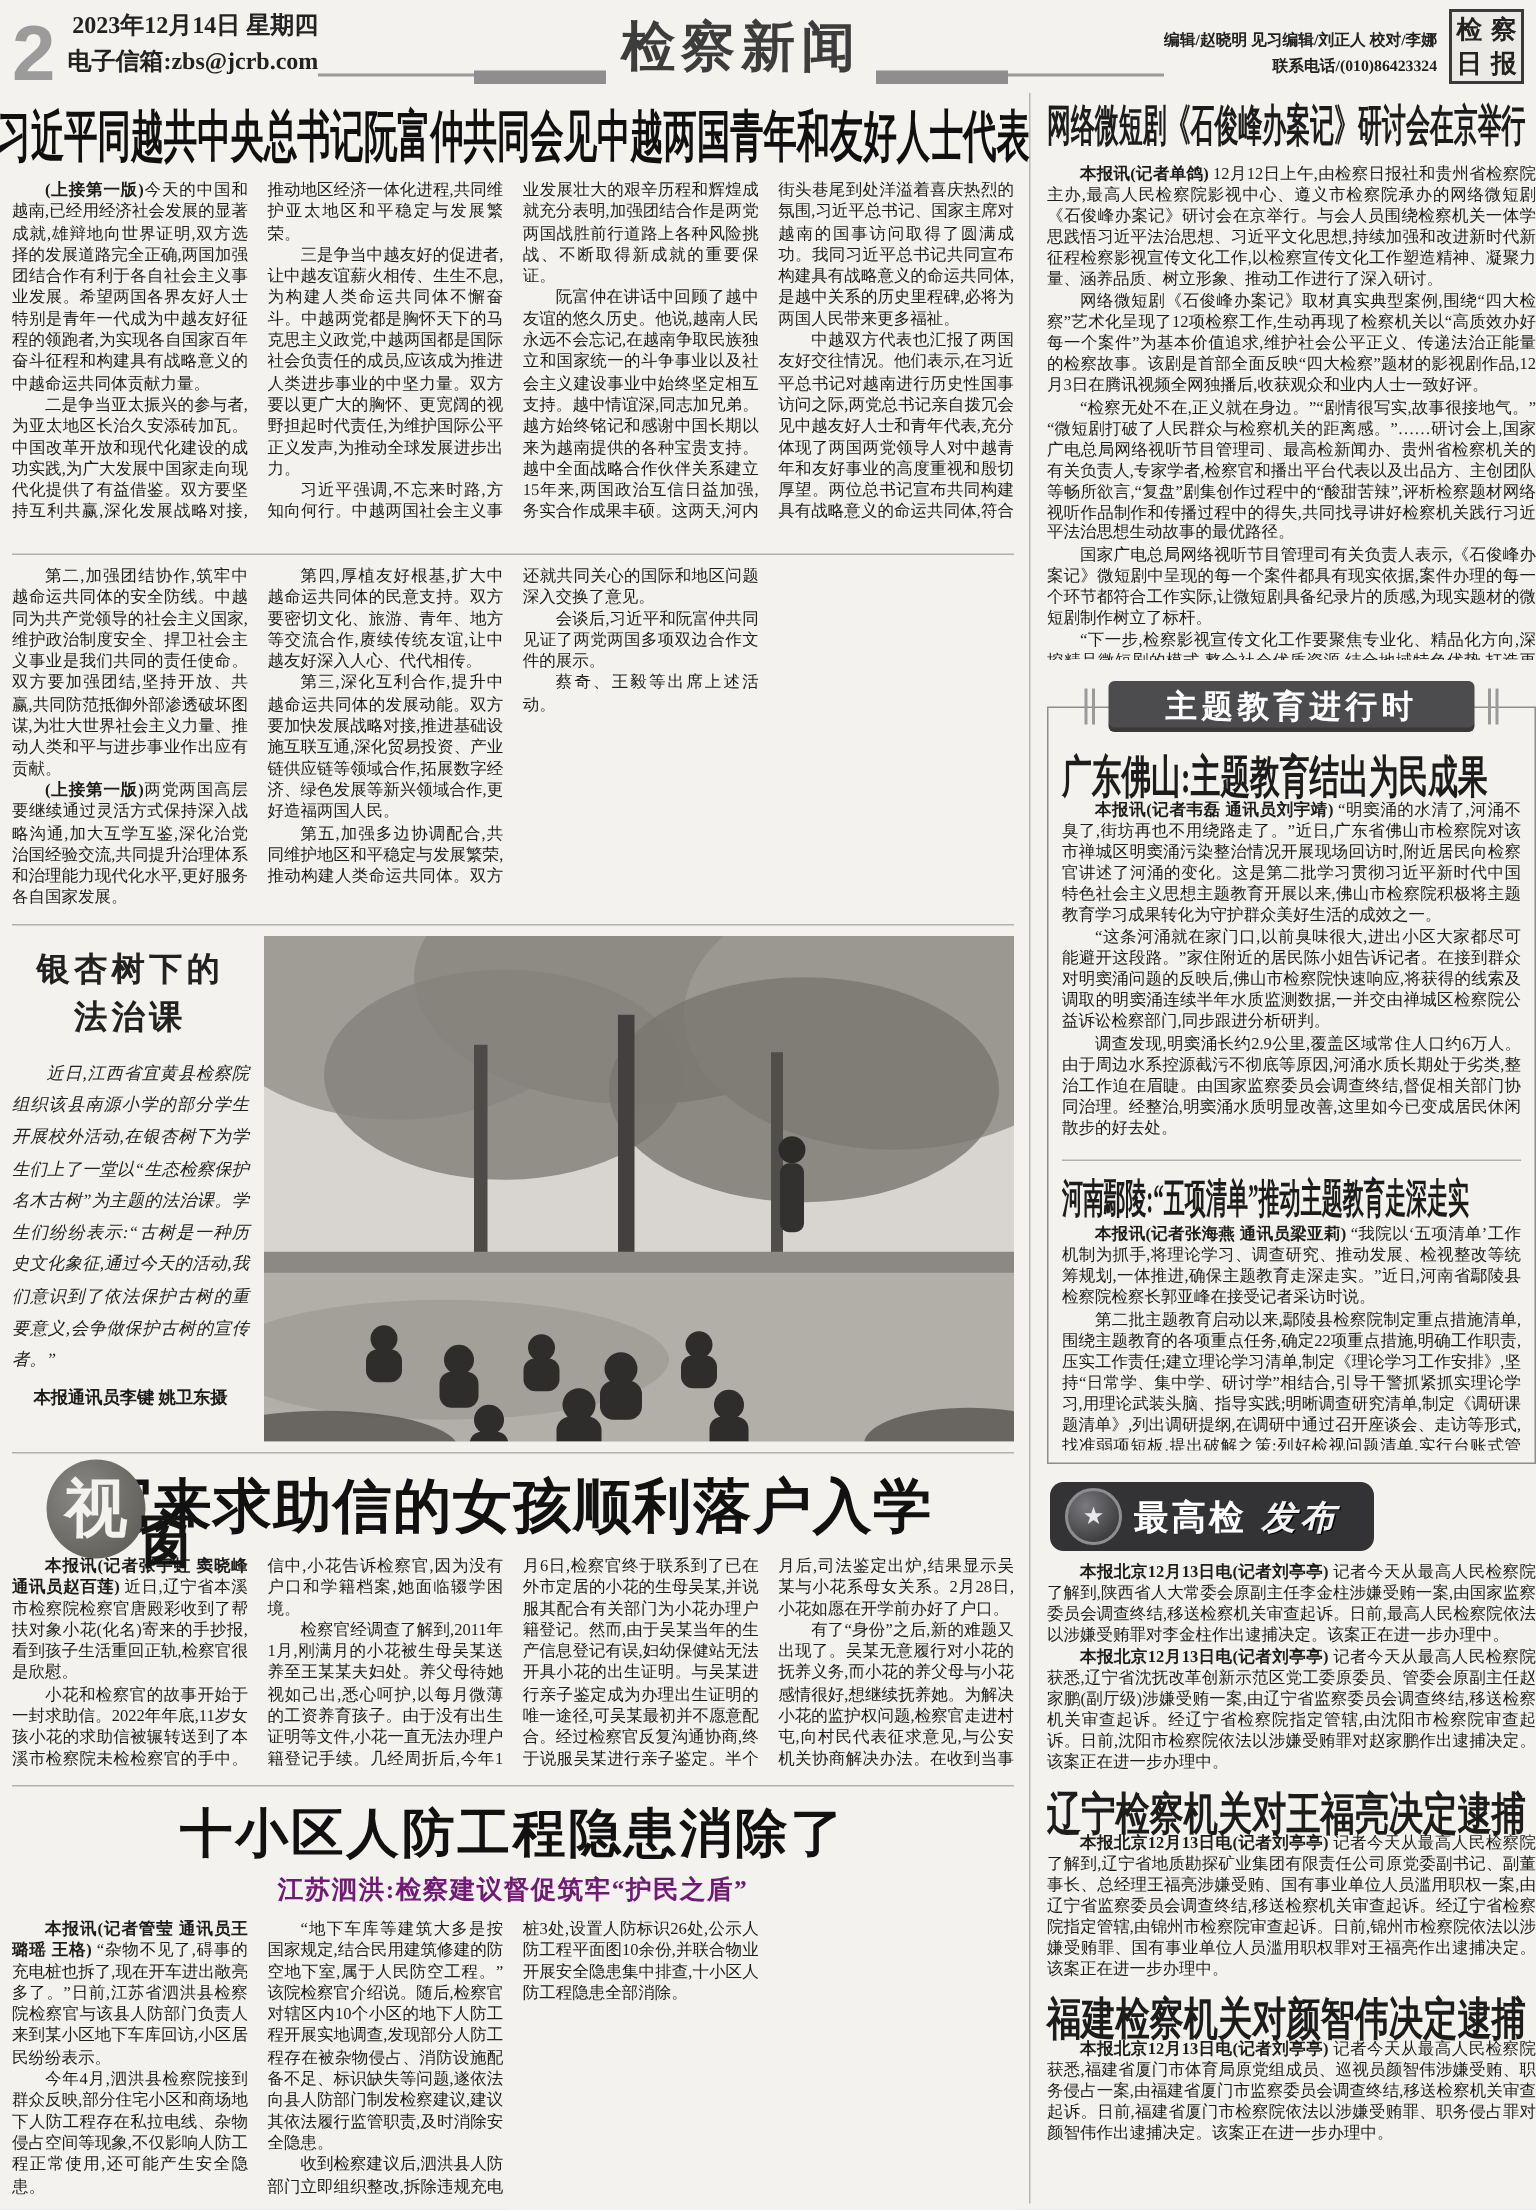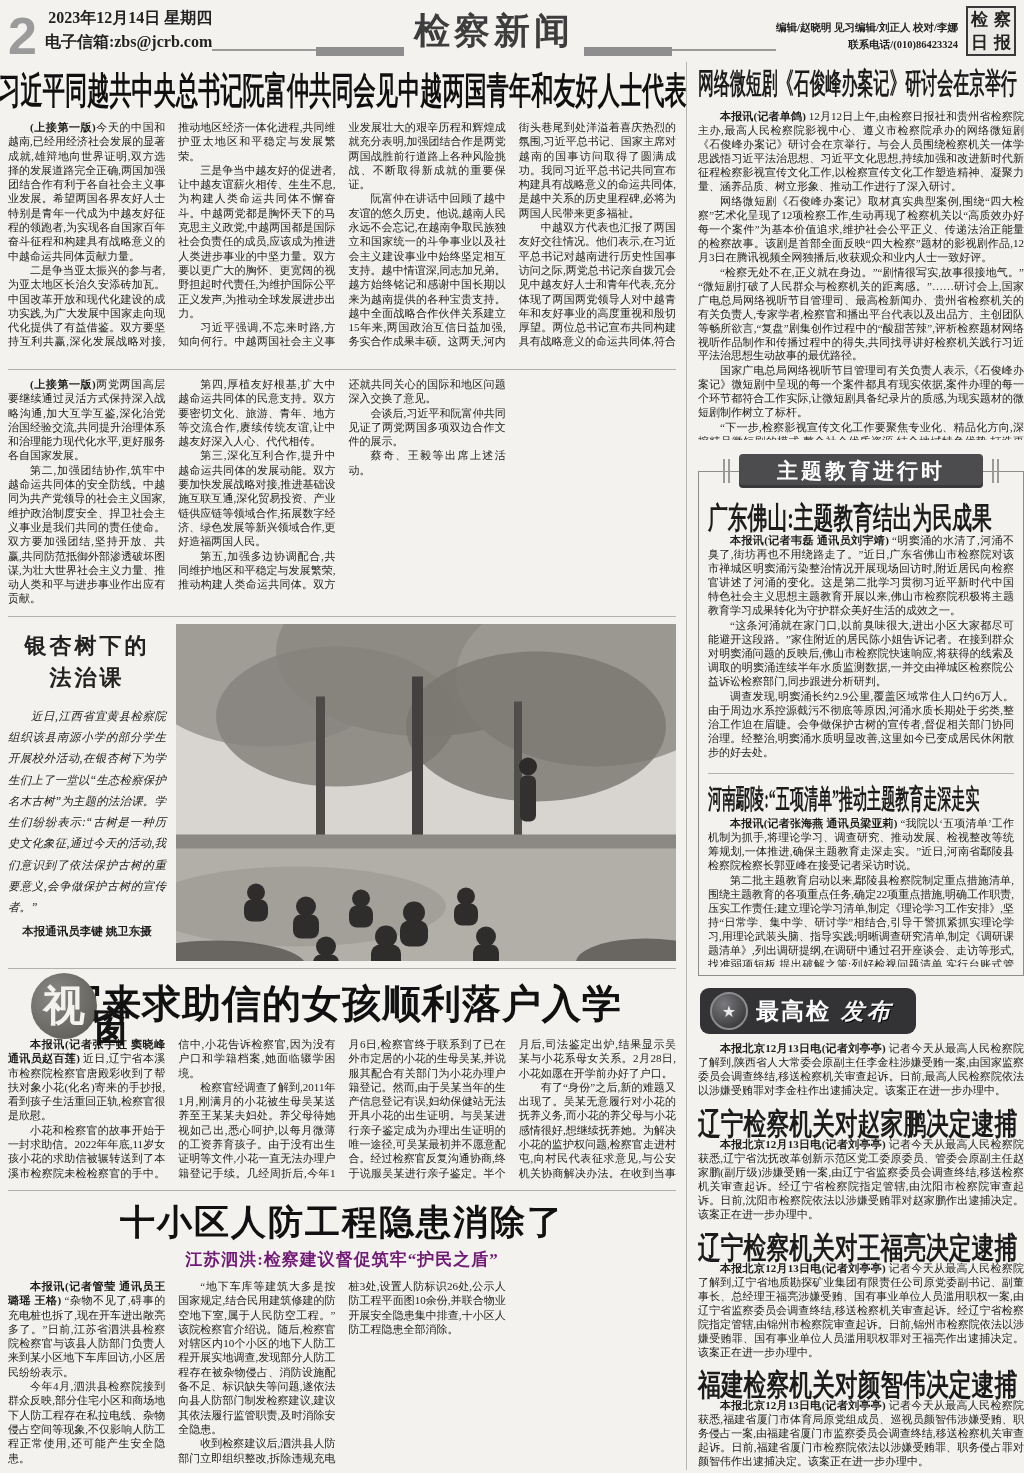--- a/index.html
+++ b/index.html
@@ -121,22 +121,22 @@
           <p>二是争当亚太振兴的参与者,为亚太地区长治久安添砖加瓦。中国改革开放和现代化建设的成功实践,为广大发展中国家走向现代化提供了有益借鉴。双方要坚持互利共赢,深化发展战略对接,推动地区经济一体化进程,共同维护亚太地区和平稳定与发展繁荣。</p>
           <p>三是争当中越友好的促进者,让中越友谊薪火相传、生生不息,为构建人类命运共同体不懈奋斗。中越两党都是胸怀天下的马克思主义政党,中越两国都是国际社会负责任的成员,应该成为推进人类进步事业的中坚力量。双方要以更广大的胸怀、更宽阔的视野担起时代责任,为维护国际公平正义发声,为推动全球发展进步出力。</p>
           <p>习近平强调,不忘来时路,方知向何行。中越两国社会主义事业发展壮大的艰辛历程和辉煌成就充分表明,加强团结合作是两党两国战胜前行道路上各种风险挑战、不断取得新成就的重要保证。</p>
           <p>阮富仲在讲话中回顾了越中友谊的悠久历史。他说,越南人民永远不会忘记,在越南争取民族独立和国家统一的斗争事业以及社会主义建设事业中始终坚定相互支持。越中情谊深,同志加兄弟。越方始终铭记和感谢中国长期以来为越南提供的各种宝贵支持。越中全面战略合作伙伴关系建立15年来,两国政治互信日益加强,务实合作成果丰硕。这两天,河内街头巷尾到处洋溢着喜庆热烈的氛围,习近平总书记、国家主席对越南的国事访问取得了圆满成功。我同习近平总书记共同宣布构建具有战略意义的命运共同体,是越中关系的历史里程碑,必将为两国人民带来更多福祉。</p>
           <p>中越双方代表也汇报了两国友好交往情况。他们表示,在习近平总书记对越南进行历史性国事访问之际,两党总书记亲自拨冗会见中越友好人士和青年代表,充分体现了两国两党领导人对中越青年和友好事业的高度重视和殷切厚望。两位总书记宣布共同构建具有战略意义的命运共同体,符合两国人民共同愿望和根本利益,契合和平、合作、发展的时代潮流,必将引领中越全面战略合作伙伴关系开辟更加美好的明天。</p>
         </div>
 
       <hr class="rule">
 
       <div class="body-txt cols4" style="height:232px;">
+          <p>第二,加强团结协作,筑牢中越命运共同体的安全防线。中越同为共产党领导的社会主义国家,维护政治制度安全、捍卫社会主义事业是我们共同的责任使命。双方要加强团结,坚持开放、共赢,共同防范抵御外部渗透破坏图谋,为壮大世界社会主义力量、推动人类和平与进步事业作出应有贡献。</p>
           <p><b>(上接第一版)</b>两党两国高层要继续通过灵活方式保持深入战略沟通,加大互学互鉴,深化治党治国经验交流,共同提升治理体系和治理能力现代化水平,更好服务各自国家发展。</p>
-          <p>第二,加强团结协作,筑牢中越命运共同体的安全防线。中越同为共产党领导的社会主义国家,维护政治制度安全、捍卫社会主义事业是我们共同的责任使命。双方要加强团结,坚持开放、共赢,共同防范抵御外部渗透破坏图谋,为壮大世界社会主义力量、推动人类和平与进步事业作出应有贡献。</p>
           <p>第四,厚植友好根基,扩大中越命运共同体的民意支持。双方要密切文化、旅游、青年、地方等交流合作,赓续传统友谊,让中越友好深入人心、代代相传。</p>
           <p>第三,深化互利合作,提升中越命运共同体的发展动能。双方要加快发展战略对接,推进基础设施互联互通,深化贸易投资、产业链供应链等领域合作,拓展数字经济、绿色发展等新兴领域合作,更好造福两国人民。</p>
           <p>第五,加强多边协调配合,共同维护地区和平稳定与发展繁荣,推动构建人类命运共同体。双方还就共同关心的国际和地区问题深入交换了意见。</p>
           <p>会谈后,习近平和阮富仲共同见证了两党两国多项双边合作文件的展示。</p>
           <p>蔡奇、王毅等出席上述活动。</p>
         </div>
 
       <hr class="rule">
 
       <div class="photo-row">
@@ -230,21 +230,21 @@
 
       <div class="theme-banner">主题教育进行时</div>
 
       <div class="theme-box">
         <div class="box-head foshan">
           <span class="cond">广东佛山:主题教育结出为民成果</span>
         </div>
         <div class="body-txt r-body" style="height:232px;overflow:hidden;">
             <p><b>本报讯(记者韦磊 通讯员刘宇靖)</b> “明窦涌的水清了,河涌不臭了,街坊再也不用绕路走了。”近日,广东省佛山市检察院对该市禅城区明窦涌污染整治情况开展现场回访时,附近居民向检察官讲述了河涌的变化。这是第二批学习贯彻习近平新时代中国特色社会主义思想主题教育开展以来,佛山市检察院积极将主题教育学习成果转化为守护群众美好生活的成效之一。</p>
             <p>“这条河涌就在家门口,以前臭味很大,进出小区大家都尽可能避开这段路。”家住附近的居民陈小姐告诉记者。在接到群众对明窦涌问题的反映后,佛山市检察院快速响应,将获得的线索及调取的明窦涌连续半年水质监测数据,一并交由禅城区检察院公益诉讼检察部门,同步跟进分析研判。</p>
-            <p>调查发现,明窦涌长约2.9公里,覆盖区域常住人口约6万人。由于周边水系控源截污不彻底等原因,河涌水质长期处于劣类,整治工作迫在眉睫。会争做保护古树的宣传者,督促相关部门协同治理。经整治,明窦涌水质明显改善,这里如今已变成居民休闲散步的好去处。</p>
+            <p>调查发现,明窦涌长约2.9公里,覆盖区域常住人口约6万人。由于周边水系控源截污不彻底等原因,河涌水质长期处于劣类,整治工作迫在眉睫。由国家监察委员会调查终结,督促相关部门协同治理。经整治,明窦涌水质明显改善,这里如今已变成居民休闲散步的好去处。</p>
           </div>
         <hr class="rule">
         <div class="box-head yanling">
           <span class="cond">河南鄢陵:“五项清单”推动主题教育走深走实</span>
         </div>
         <div class="body-txt r-body" style="height:150px;overflow:hidden;">
             <p><b>本报讯(记者张海燕 通讯员梁亚莉)</b> “我院以‘五项清单’工作机制为抓手,将理论学习、调查研究、推动发展、检视整改等统筹规划,一体推进,确保主题教育走深走实。”近日,河南省鄢陵县检察院检察长郭亚峰在接受记者采访时说。</p>
             <p>第二批主题教育启动以来,鄢陵县检察院制定重点措施清单,围绕主题教育的各项重点任务,确定22项重点措施,明确工作职责,压实工作责任;建立理论学习清单,制定《理论学习工作安排》,坚持“日常学、集中学、研讨学”相结合,引导干警抓紧抓实理论学习,用理论武装头脑、指导实践;明晰调查研究清单,制定《调研课题清单》,列出调研提纲,在调研中通过召开座谈会、走访等形式,找准弱项短板,提出破解之策;列好检视问题清单,实行台账式管理、项目化推进,对列入清单的问题明确整改措施、目标、时限、责任人、部门等内容,进行逐一销号管理;制定民生项目清单,认真办好检察为民实事。</p>
           </div>
       </div>
@@ -255,23 +255,20 @@
         <span class="sfa-t2">发布</span>
       </div>
 
       <div>
         <div class="body-txt r-body">
             <p><b>本报北京12月13日电(记者刘亭亭)</b> 记者今天从最高人民检察院了解到,陕西省人大常委会原副主任李金柱涉嫌受贿一案,由国家监察委员会调查终结,移送检察机关审查起诉。日前,最高人民检察院依法以涉嫌受贿罪对李金柱作出逮捕决定。该案正在进一步办理中。</p>
           </div>
       </div>
 
       <div>
-        <div class="arrest-head">
-          <span class="cond sx76">辽宁检察机关对赵家鹏决定逮捕</span>
-        </div>
         <div class="body-txt r-body">
             <p><b>本报北京12月13日电(记者刘亭亭)</b> 记者今天从最高人民检察院获悉,辽宁省沈抚改革创新示范区党工委原委员、管委会原副主任赵家鹏(副厅级)涉嫌受贿一案,由辽宁省监察委员会调查终结,移送检察机关审查起诉。经辽宁省检察院指定管辖,由沈阳市检察院审查起诉。日前,沈阳市检察院依法以涉嫌受贿罪对赵家鹏作出逮捕决定。该案正在进一步办理中。</p>
           </div>
       </div>
 
       <div>
         <div class="arrest-head">
           <span class="cond sx76">辽宁检察机关对王福亮决定逮捕</span>
         </div>
         <div class="body-txt r-body">

